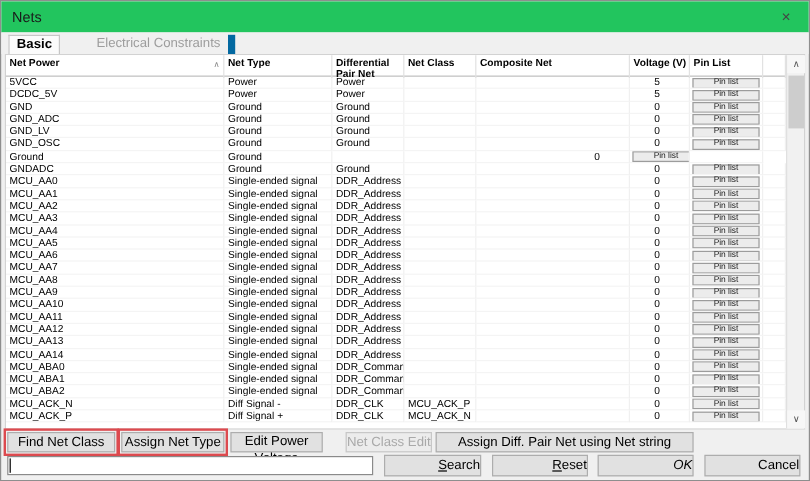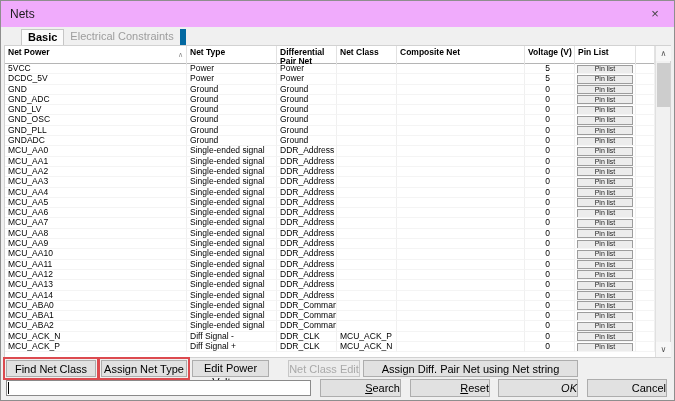--- a/index.html
+++ b/index.html
@@ -3,28 +3,28 @@
 <meta charset="utf-8">
 <style>
   * { margin:0; padding:0; box-sizing:border-box; }
   html,body { background:#ffffff; }
   body { font-family:"Liberation Sans", sans-serif; }
 
   .dialog { position:relative; width:675px; height:401px; background:#f0f0f0;
             border:1px solid #8e8e8e; overflow:hidden; }
 
   
-  .titlebar { position:absolute; top:0; left:0; right:0; height:26px; background:#f0abfc;padding-left:41px; }
+  .titlebar { position:absolute; top:0; left:0; right:0; height:26px; background:#22c55e;padding-left:41px; }
   .title-text { position:absolute; left:9px; top:6px; font-size:12px; color:#1a1a1a; }
   .close-btn { position:absolute; right:7px; top:3px; width:24px; height:20px; text-align:center;
                line-height:20px; font-size:13px; color:#444; cursor:default; }
 
   
   .tabbar { position:absolute; top:26px; left:0; right:0; height:18px; background:#f0f0f0;
-            display:flex; align-items:flex-end; padding-left:20px; }
+            display:flex; align-items:flex-end; padding-left:6px;gap:24px; }
   .tab { font-size:11px; height:16px; line-height:15px; padding:0 6px; }
   .tab-basic { font-weight:bold; color:#000; background:#fbfbfb; border:1px solid #c6c6c6; border-bottom:none; }
   .tab-electrical { color:#9d9d9d; border-right:6px solid #0369a1; }
 
   
   .table-wrap { position:absolute; left:3px; top:44px; width:667px; height:313px;
                 background:#ffffff; border:1px solid #d2d2d2; }
   .tgrid { display:grid; grid-template-columns:182px 90px 60px 60px 128px 50px 61px 19px; }
   .thead { height:18px; border-bottom:1px solid #b5b5b5; background:#ffffff; }
   .hcell { position:relative; font-size:8.5px; font-weight:bold; color:#000; padding:2px 0 0 3px;
@@ -173,21 +173,20 @@
           <div class="cell">Ground</div>
           <div class="cell"></div>
           <div class="cell"></div>
           <div class="cell volt">0</div>
           <div class="cell pincell">
             <button class="pinbtn">Pin list</button>
           </div>
           <div class="cell"></div>
         </div>
         <div class="trow tgrid">
-          <div class="cell">GND_PLL</div>
           <div class="cell">Ground</div>
           <div class="cell">Ground</div>
           <div class="cell"></div>
           <div class="cell"></div>
           <div class="cell volt">0</div>
           <div class="cell pincell">
             <button class="pinbtn">Pin list</button>
           </div>
           <div class="cell"></div>
         </div>

